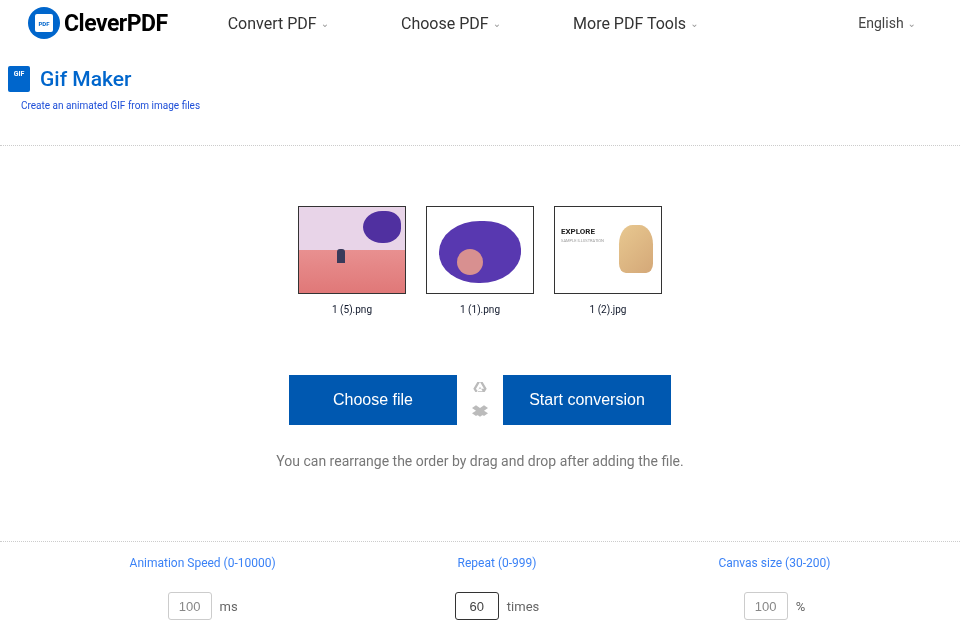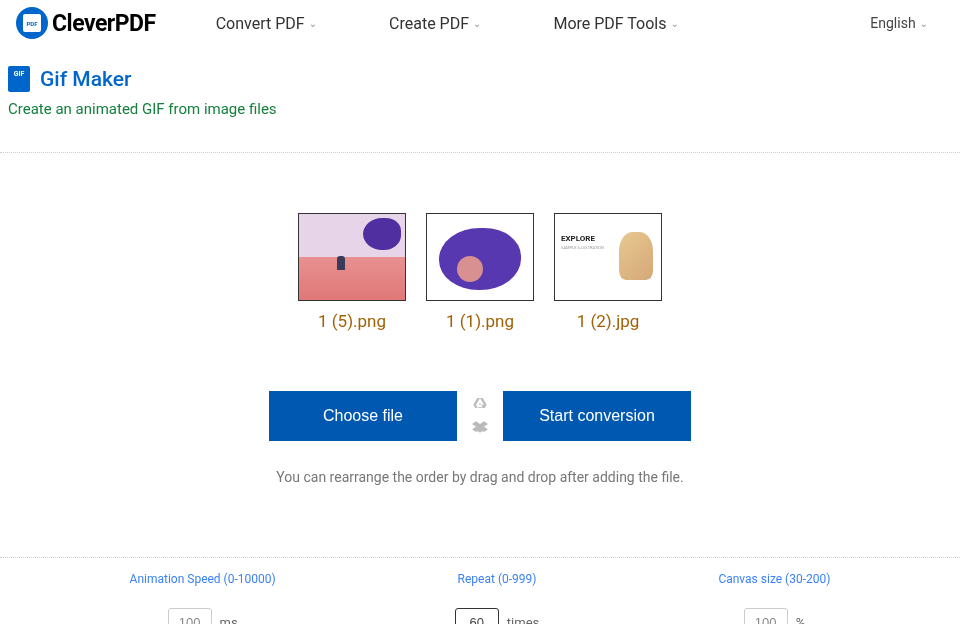--- a/index.html
+++ b/index.html
@@ -9,21 +9,21 @@
       color: #333;
       width: 960px;
       height: 624px;
       overflow: hidden;
     }
     
     
     .header {
       display: flex;
       align-items: center;
-      padding: 8px 16px;
+      padding: 8px 28px;
       height: 46px;
     }
     .logo {
       display: flex;
       align-items: center;
       gap: 4px;
     }
     .logo-icon {
       width: 32px;
       height: 32px;
@@ -110,23 +110,24 @@
       font-size: 7px;
       font-weight: bold;
       color: #fff;
     }
     .page-title {
       font-size: 21px;
       color: #0066cc;
       font-weight: 500;
     }
     .page-subtitle {
-      font-size: 15px;
-      color: #15803d;
+      font-size: 10px;
+      color: #1d4ed8;
       margin-top: 8px;
+      margin-left: 13px;
     }
     
     
     .divider {
       border: none;
       border-top: 1px dotted #ccc;
       margin: 34px 0 0;
     }
     
     
@@ -150,22 +151,22 @@
     }
     .thumb {
       width: 108px;
       height: 88px;
       border: 1px solid #333;
       background: #fff;
       position: relative;
       overflow: hidden;
     }
     .thumb-label {
-      font-size: 17px;
-      color: #a16207;
+      font-size: 10px;
+      color: #0f172a;
     }
     
     
     .thumb.t1 {
       background: linear-gradient(180deg, #e8d4e8 0%, #e8d4e8 50%, #e89090 50%, #e07878 100%);
     }
     .thumb.t1::before {
       content: '';
       position: absolute;
       top: 4px; right: 4px;
@@ -229,21 +230,21 @@
     
     
     .button-row {
       display: flex;
       justify-content: center;
       align-items: center;
       gap: 14px;
       margin-bottom: 28px;
     }
     .btn {
-      width: 188px;
+      width: 168px;
       height: 50px;
       background: #0058b0;
       color: #fff;
       border: none;
       font-size: 16px;
       cursor: pointer;
       display: flex;
       align-items: center;
       justify-content: center;
     }
@@ -314,21 +315,21 @@
   <div class="logo">
     <div class="logo-icon"></div>
     <span class="logo-text">CleverPDF</span>
   </div>
   <div class="nav">
     <div class="nav-item">
       <span>Convert PDF</span>
       <span class="chevron">⌄</span>
     </div>
     <div class="nav-item">
-      <span>Create PDF</span>
+      <span>Choose PDF</span>
       <span class="chevron">⌄</span>
     </div>
     <div class="nav-item">
       <span>More PDF Tools</span>
       <span class="chevron">⌄</span>
     </div>
   </div>
   <div class="lang">
     <span>English</span>
     <span class="chevron">⌄</span>

